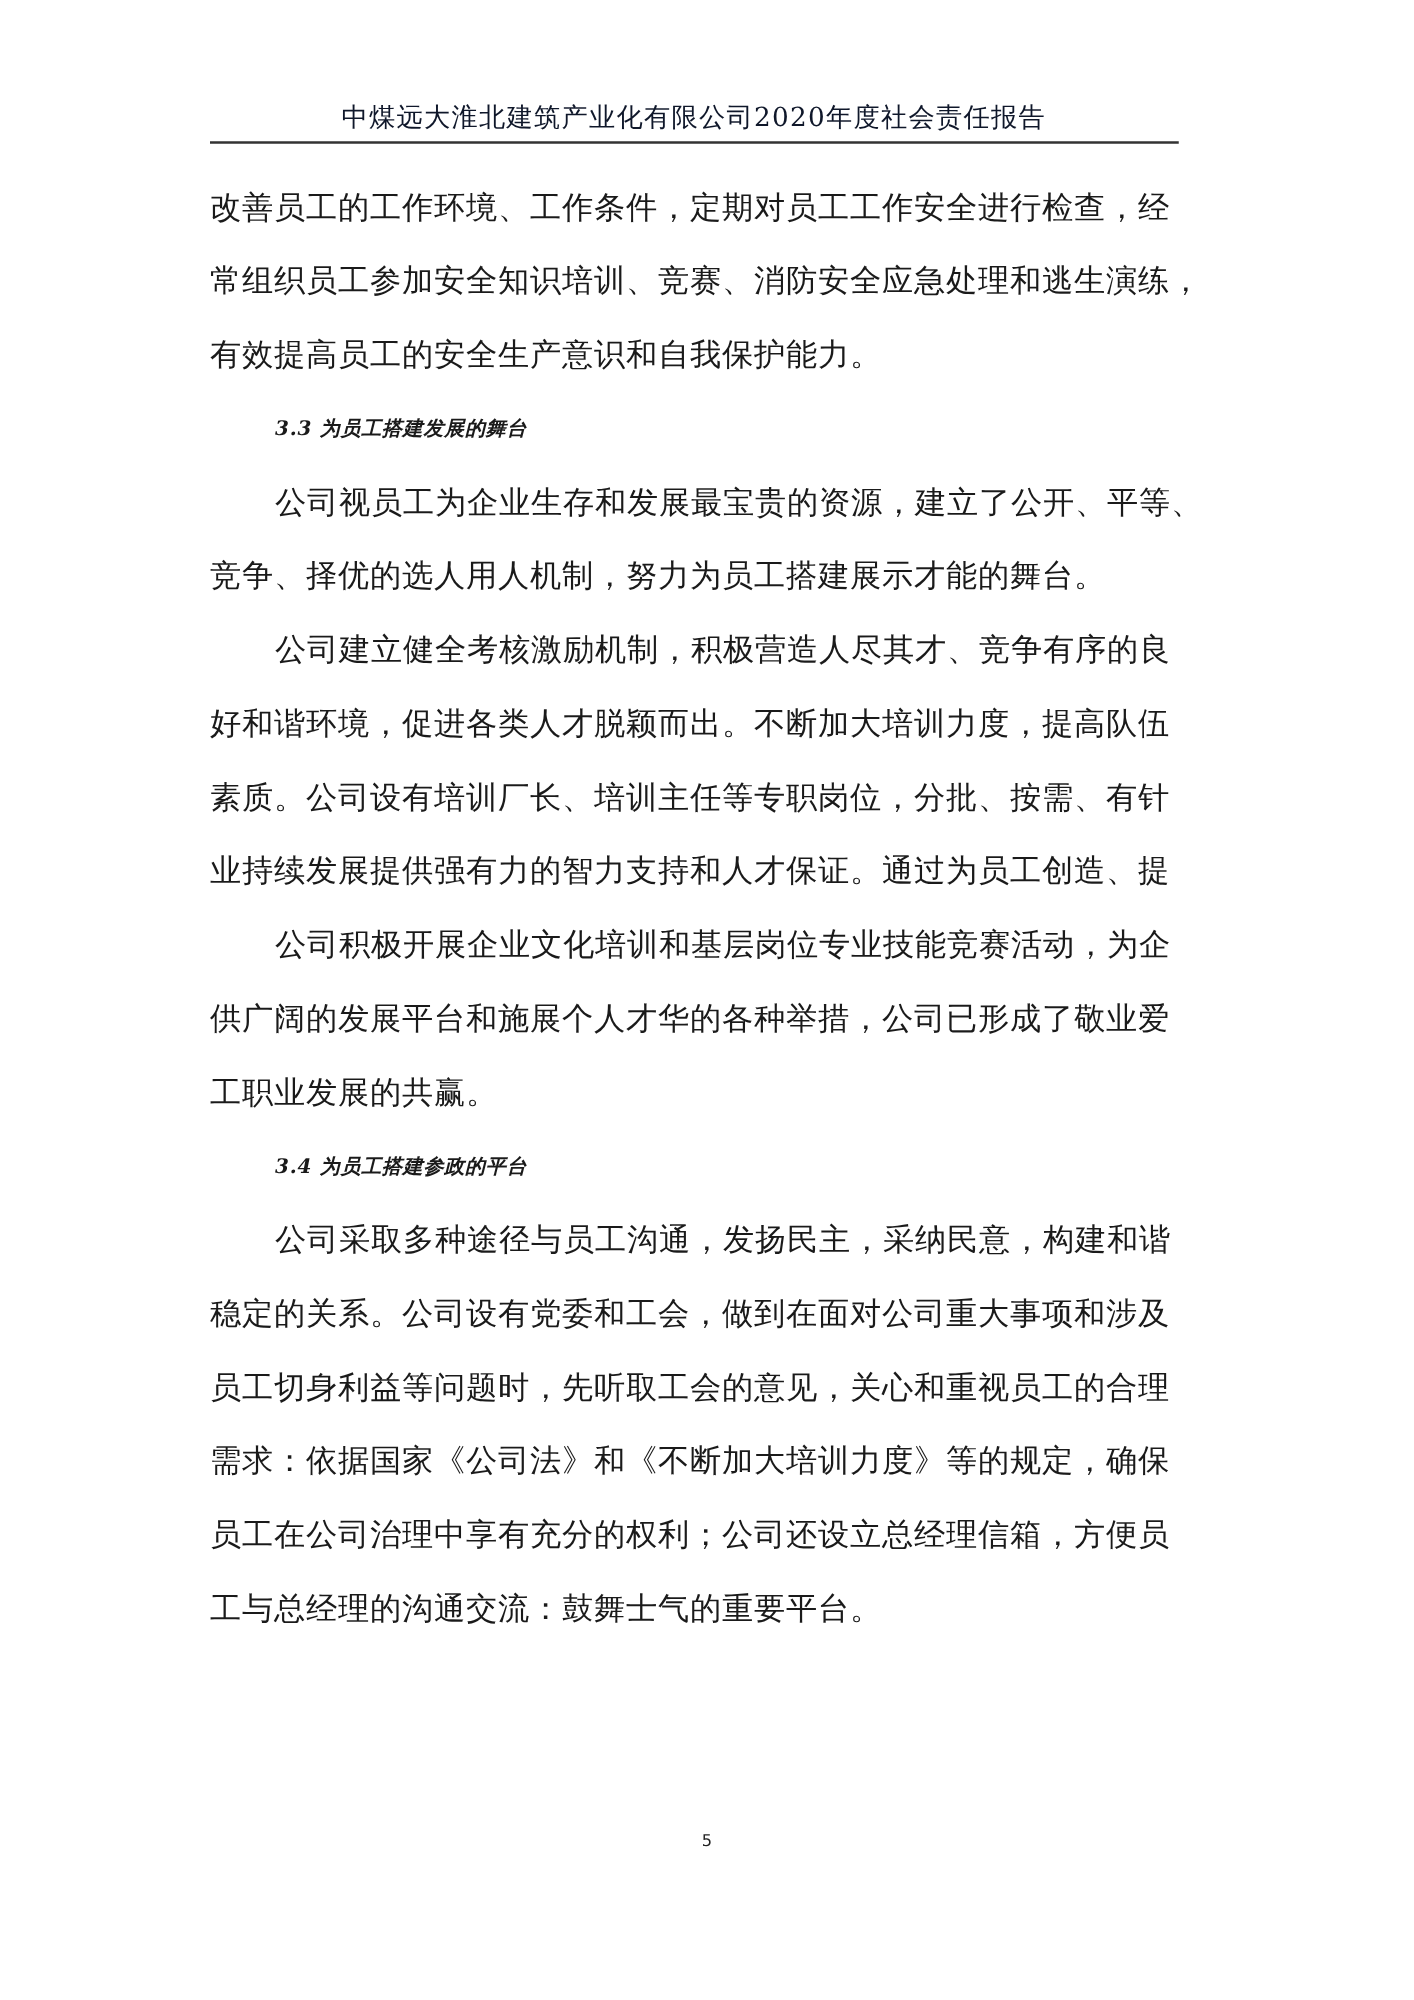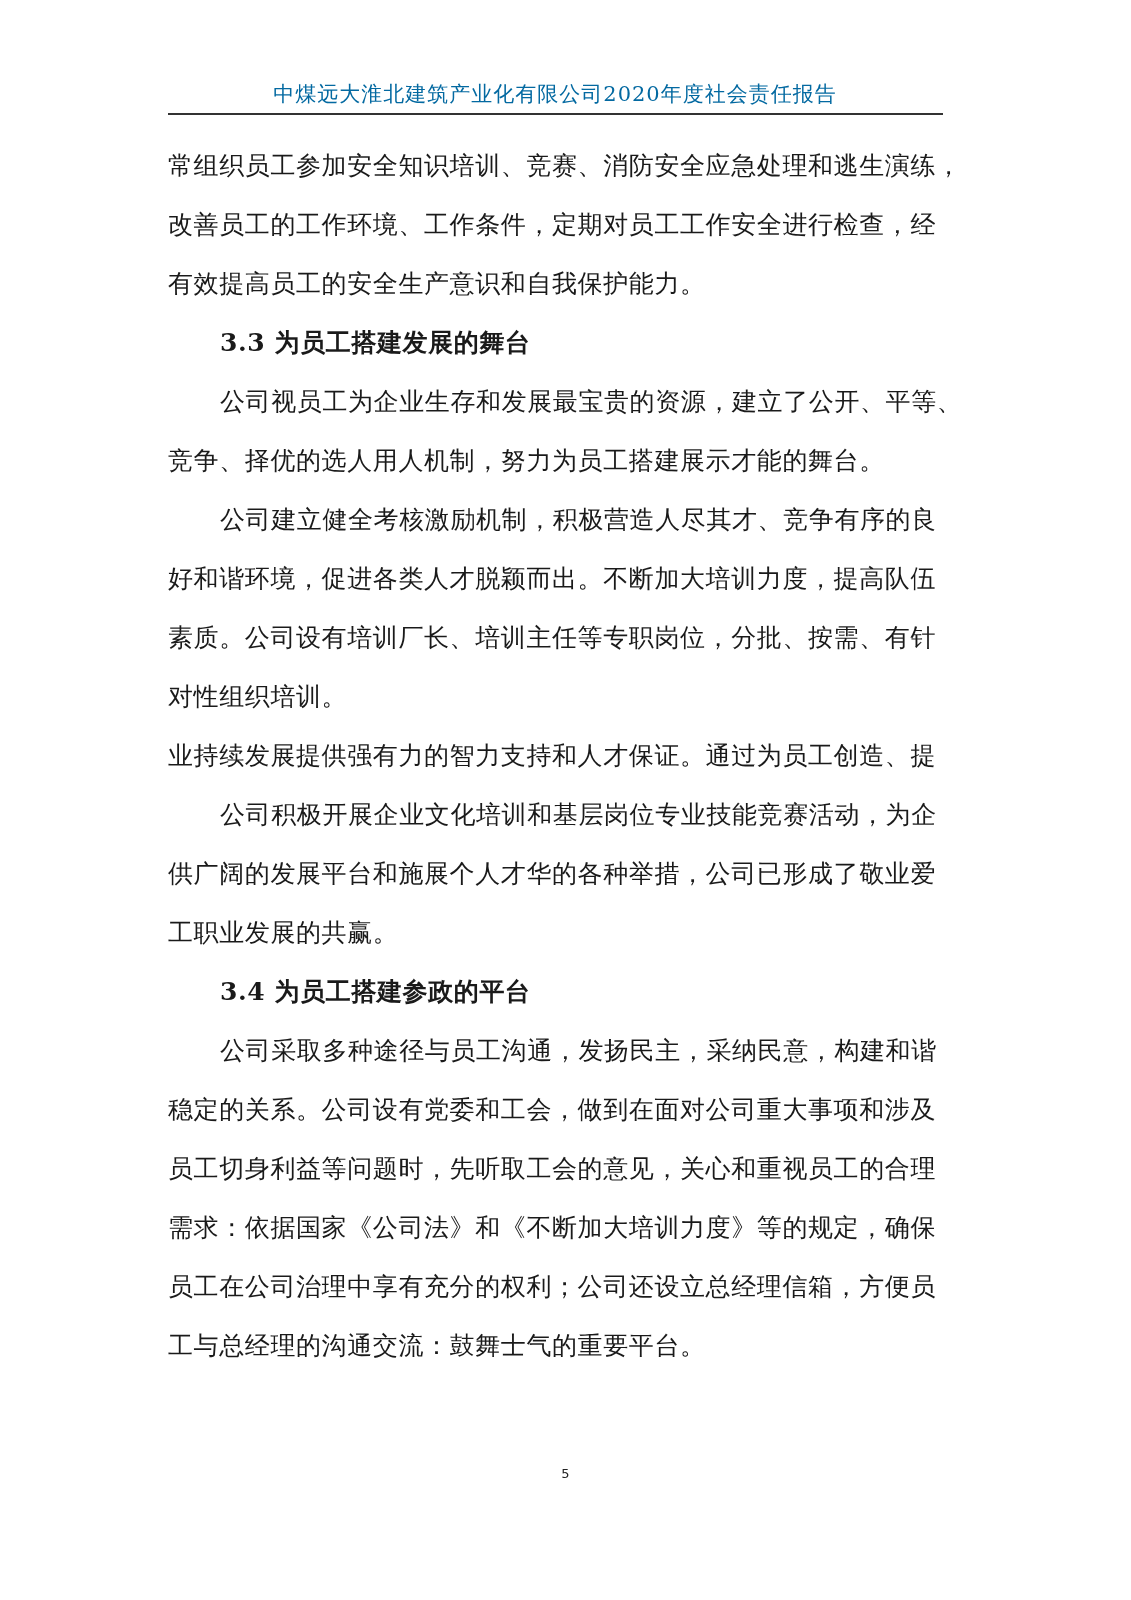--- a/index.html
+++ b/index.html
@@ -3,58 +3,57 @@
   <meta charset="utf-8">
   <style>
     html, body { margin: 0; padding: 0; background: #ffffff; }
     body {
       width: 1131px; height: 1600px; position: relative; overflow: hidden;
       font-family: "DejaVu Serif", "Liberation Serif", serif;
       color: #1a1a1a;
     }
     .header {
       position: absolute; left: 168px; width: 774px; top: 80px;
-      text-align: center; font-size: 21px; letter-spacing: 1px; color: #0369a1;
+      text-align: center; font-size: 21px; letter-spacing: 1px; color: #0f172a;
     }
     .header-rule {
       position: absolute; left: 168px; width: 775px; top: 113px;
       height: 0; border-top: 2px solid #333;
     }
     .content { position: absolute; left: 168px; top: 141px; width: 780px; }
     .line {
       height: 59px; line-height: 50px; font-size: 25px; white-space: nowrap;
       letter-spacing: 0.6px;
     }
     .indent { padding-left: 52px; }
-    .heading { font-weight: bold; padding-left: 52px; font-size: 25px; }
+    .heading { font-weight: bold; padding-left: 52px; font-size: 16px; font-style: italic; }
     .page-num {
       position: absolute; top: 1466px; left: 0; width: 1131px; text-align: center;
       font-family: "DejaVu Sans", sans-serif; font-size: 13px; color: #222;
     }
   </style>
 </head>
 <body>
 
 <div class="header">中煤远大淮北建筑产业化有限公司2020年度社会责任报告</div>
 <div class="header-rule"></div>
 
 <div class="content">
+  <div class="line">改善员工的工作环境、工作条件，定期对员工工作安全进行检查，经</div>
   <div class="line">常组织员工参加安全知识培训、竞赛、消防安全应急处理和逃生演练，</div>
-  <div class="line">改善员工的工作环境、工作条件，定期对员工工作安全进行检查，经</div>
   <div class="line">有效提高员工的安全生产意识和自我保护能力。</div>
 
   <div class="line heading">3.3  为员工搭建发展的舞台</div>
 
   <div class="line indent">公司视员工为企业生存和发展最宝贵的资源，建立了公开、平等、</div>
   <div class="line">竞争、择优的选人用人机制，努力为员工搭建展示才能的舞台。</div>
 
   <div class="line indent">公司建立健全考核激励机制，积极营造人尽其才、竞争有序的良</div>
   <div class="line">好和谐环境，促进各类人才脱颖而出。不断加大培训力度，提高队伍</div>
   <div class="line">素质。公司设有培训厂长、培训主任等专职岗位，分批、按需、有针</div>
-  <div class="line">对性组织培训。</div>
 
   <div class="line">业持续发展提供强有力的智力支持和人才保证。通过为员工创造、提</div>
   <div class="line indent">公司积极开展企业文化培训和基层岗位专业技能竞赛活动，为企</div>
   <div class="line">供广阔的发展平台和施展个人才华的各种举措，公司已形成了敬业爱</div>
   <div class="line">工职业发展的共赢。</div>
 
   <div class="line heading">3.4  为员工搭建参政的平台</div>
 
   <div class="line indent">公司采取多种途径与员工沟通，发扬民主，采纳民意，构建和谐</div>
   <div class="line">稳定的关系。公司设有党委和工会，做到在面对公司重大事项和涉及</div>

